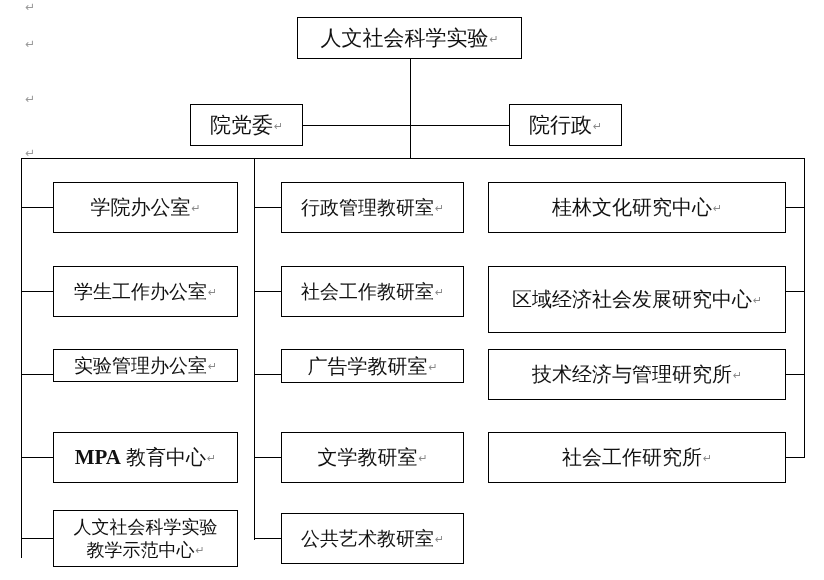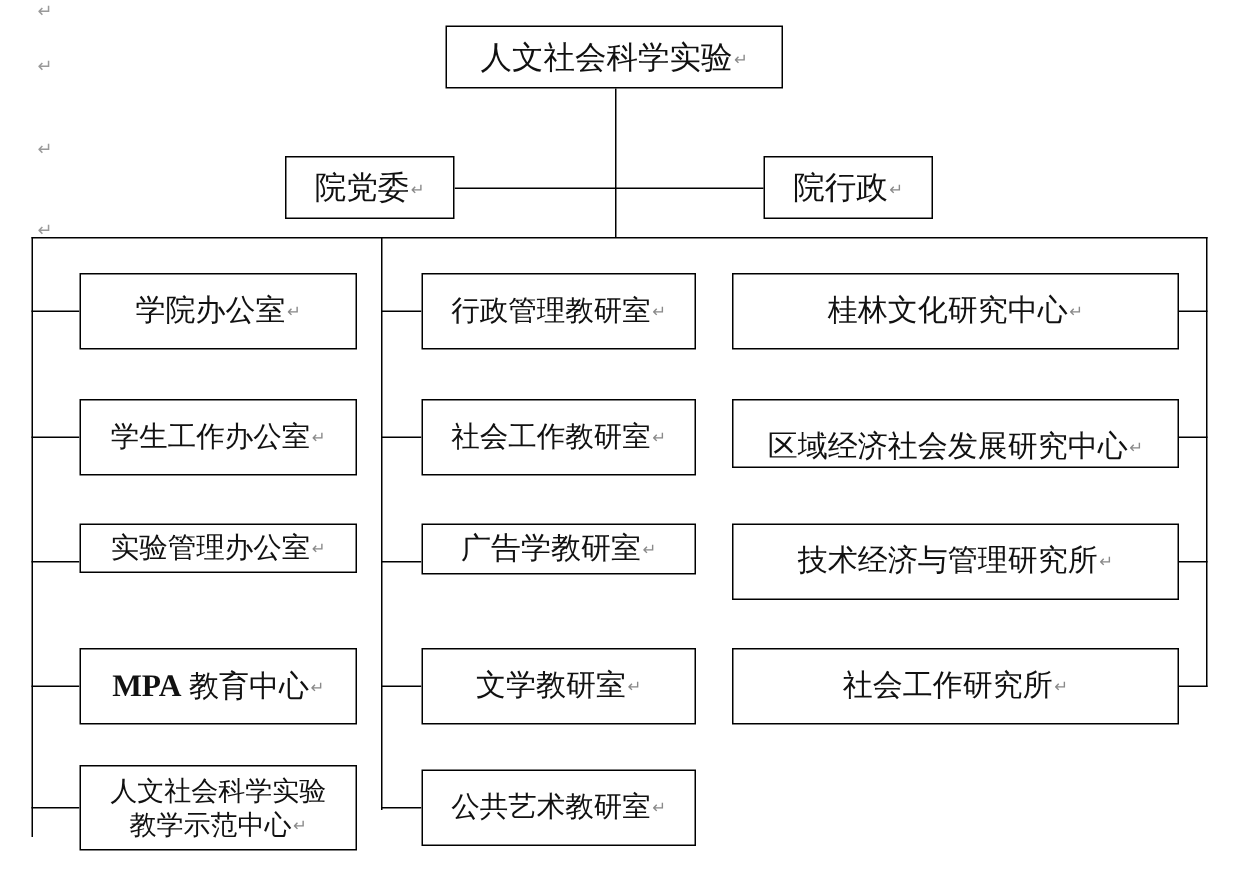--- a/index.html
+++ b/index.html
@@ -164,21 +164,21 @@
   </div>
 
   <div class="box fs-leaf-sm" style="left:281px; top:513px; width:183px; height:51px;">
     <span class="txt"><span>公共艺术教研室</span><span class="pil">↵</span></span>
   </div>
 
   <div class="box fs-leaf" style="left:488px; top:182px; width:298px; height:51px;">
     <span class="txt"><span>桂林文化研究中心</span><span class="pil">↵</span></span>
   </div>
 
-  <div class="box fs-leaf" style="left:488px; top:266px; width:298px; height:46px;align-items:flex-end;">
+  <div class="box fs-leaf" style="left:488px; top:266px; width:298px; height:67px;">
     <span class="txt"><span>区域经济社会发展研究中心</span><span class="pil">↵</span></span>
   </div>
 
   <div class="box fs-leaf" style="left:488px; top:349px; width:298px; height:51px;">
     <span class="txt"><span>技术经济与管理研究所</span><span class="pil">↵</span></span>
   </div>
 
   <div class="box fs-leaf" style="left:488px; top:432px; width:298px; height:51px;align-items:center;">
     <span class="txt"><span>社会工作研究所</span><span class="pil">↵</span></span>
   </div>

